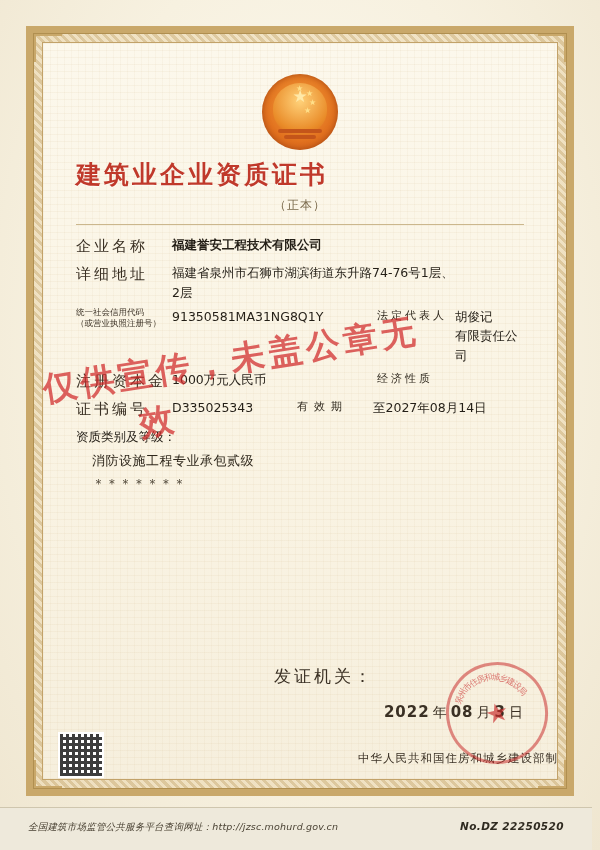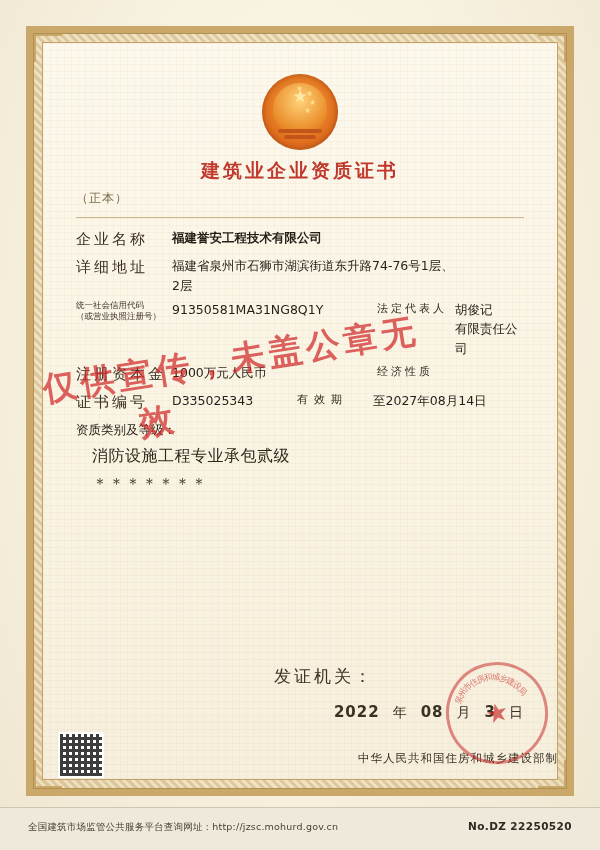--- a/index.html
+++ b/index.html
@@ -69,31 +69,31 @@
     background:#c4551a;border-radius:2px;
   }
   .emblem .star{
     position:absolute;left:50%;top:14px;transform:translateX(-50%);
     color:#ffe9a8;font-size:17px;line-height:17px;
   }
   .emblem .ministar{
     position:absolute;color:#ffe08a;font-size:8px;line-height:8px;
   }
   .title{
-    text-align:center;
+    text-align:left;
     font-family:"DejaVu Serif","Liberation Serif",serif;
     font-weight:bold;
-    font-size:19px;
+    font-size:25px;
     letter-spacing:3px;
     color:#c0392b;
     margin-top:8px;
     text-shadow:0 1px 0 rgba(255,255,255,.6);
   }
   .subtitle{
-    text-align:left;
+    text-align:center;
     font-size:12px;
     color:#7a6a4c;
     margin-top:6px;
     letter-spacing:1px;
   }
   .divider{
     width:100%;height:1px;background:#cbb78d;margin:10px 0 10px 0;
   }
   .fields{
     margin-top:4px;
@@ -116,37 +116,37 @@
     flex:1;
     font-size:12.5px;
     color:#241f17;
     word-break:break-all;
   }
   .value.strong{font-weight:bold;}
   .label2{
     width:86px;flex:0 0 86px;letter-spacing:3px;font-size:11px;
   }
   .qual-list{margin-top:2px;}
-  .qual-list div{font-size:16px;margin-bottom:3px;letter-spacing:.5px;}
+  .qual-list div{font-size:13px;margin-bottom:3px;letter-spacing:.5px;}
   .stars{letter-spacing:5px;font-size:11px;color:#4a4132;}
   
   .issue-block{
     position:absolute;left:34px;right:34px;bottom:58px;
   }
   .issue-row{
     display:flex;justify-content:flex-end;align-items:center;
     font-size:17px;letter-spacing:2px;margin-bottom:14px;
   }
   .issue-row .lbl{letter-spacing:3px;}
   .issue-line{
     display:inline-block;width:150px;border-bottom:0px solid #9b8a66;height:16px;
   }
   .date-row{
     display:flex;justify-content:flex-end;align-items:baseline;
-    font-size:14px;letter-spacing:1px;gap:13px;margin-top:15px;
+    font-size:14px;letter-spacing:1px;gap:3px;margin-top:15px;
   }
   .date-row .num{font-size:15px;font-weight:bold;}
   .footer-org{
     position:absolute;left:0;right:0;bottom:14px;
     text-align:right;font-size:11.5px;color:#3a3024;letter-spacing:1px;
   }
   
   .seal{
     position:absolute;right:52px;bottom:86px;
     width:96px;height:96px;border-radius:50%;
@@ -195,23 +195,24 @@
     font-size:34px;
     color:rgba(208,40,40,.72);
     letter-spacing:4px;
     transform:rotate(-9deg);
     line-height:1.45;
     pointer-events:none;
   }
   .watermark .l2{margin-left:90px;}
   
   .bottom-strip{
-    position:absolute;left:0;right:0;bottom:0;height:42px;
+    position:absolute;left:0;right:8px;bottom:0;height:42px;
     border-top:1px solid #cfc6ae;
     background:#eee9db;
+    font-style:italic;
   }
   .bottom-strip .left{
     position:absolute;left:28px;top:13px;
     font-size:9.5px;color:#4a4234;letter-spacing:.2px;
   }
   .bottom-strip .right{
     position:absolute;right:28px;top:12px;
     font-size:10.5px;color:#2f2a20;font-weight:bold;letter-spacing:.4px;
   }
   .corner{

